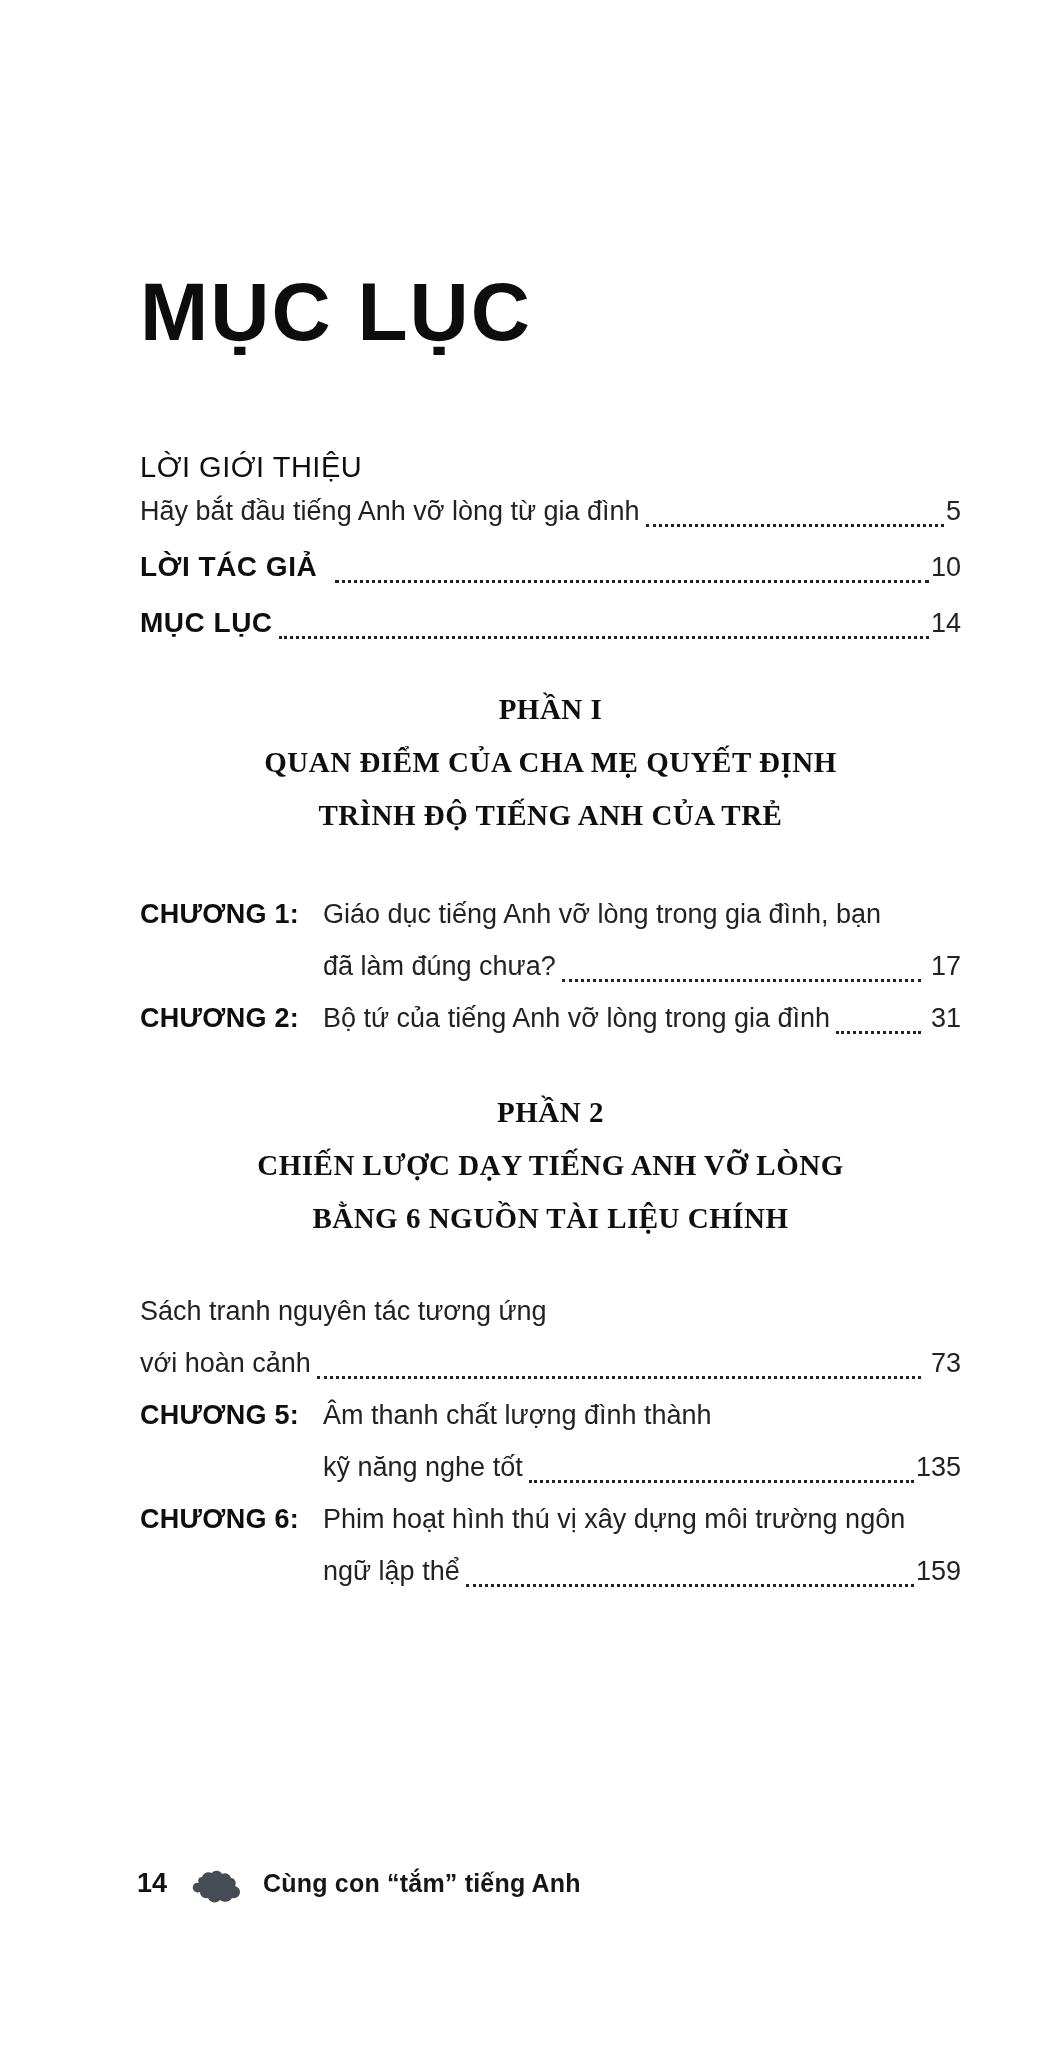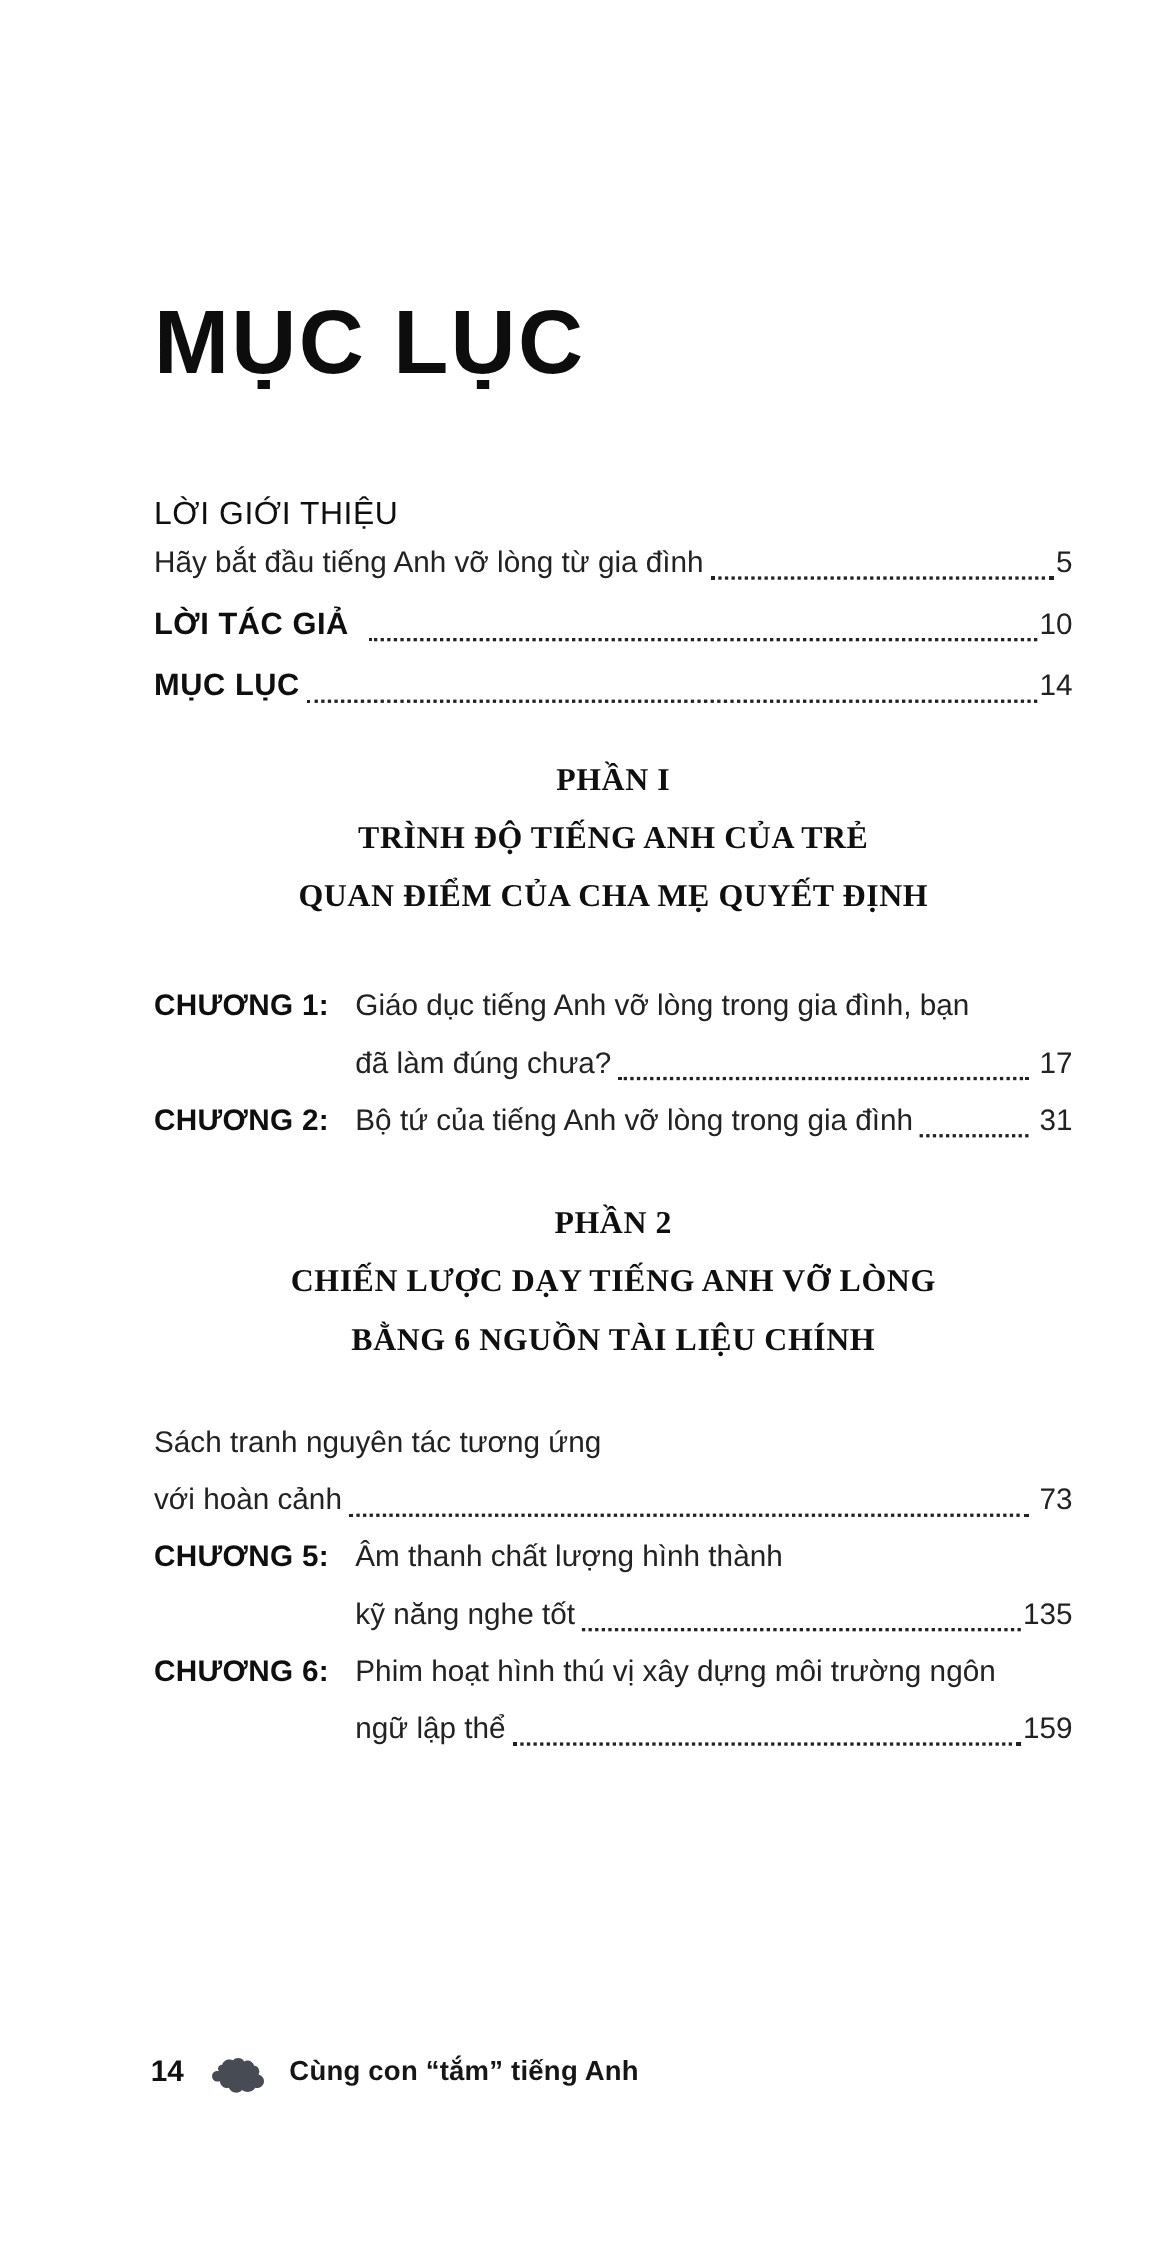--- a/index.html
+++ b/index.html
@@ -6,21 +6,21 @@
   body {
     width: 1058px; height: 2048px;
     background: #ffffff;
     font-family: "Liberation Sans", sans-serif;
     color: #222222;
     overflow: hidden;
     position: relative;
   }
   .content {
     position: absolute;
-    left: 140px; right: 83px; top: 0;
+    left: 140px; right: 97px; top: 0;
   }
   .page-title {
     margin-top: 273px;
     font-size: 82px;
     line-height: 0.95;
     font-weight: 800;
     letter-spacing: 2px;
     color: #0d0d0d;
   }
   
@@ -131,22 +131,22 @@
     </div>
     <div class="dotrow">
       <span class="label-bold">MỤC LỤC</span>
       <span class="dots"></span>
       <span class="pagenum">14</span>
     </div>
   </div>
 
   <div class="part-heading">
     <div>PHẦN I</div>
+    <div>QUAN ĐIỂM CỦA CHA MẸ QUYẾT ĐỊNH</div>
     <div>TRÌNH ĐỘ TIẾNG ANH CỦA TRẺ</div>
-    <div>QUAN ĐIỂM CỦA CHA MẸ QUYẾT ĐỊNH</div>
   </div>
 
   <div class="chapters">
     <div class="chapter">
       <div class="ch-label">CHƯƠNG 1:</div>
       <div class="ch-body">
         <div class="ch-line">
           <span>Giáo dục tiếng Anh vỡ lòng trong gia đình, bạn</span>
         </div>
         <div class="ch-line">
@@ -184,21 +184,21 @@
           <span>với hoàn cảnh</span>
           <span class="dots"></span>
           <span class="pagenum gap">73</span>
         </div>
       </div>
     </div>
     <div class="chapter">
       <div class="ch-label">CHƯƠNG 5:</div>
       <div class="ch-body">
         <div class="ch-line">
-          <span>Âm thanh chất lượng hình thành</span>
+          <span>Âm thanh chất lượng đình thành</span>
         </div>
         <div class="ch-line">
           <span>kỹ năng nghe tốt</span>
           <span class="dots"></span>
           <span class="pagenum">135</span>
         </div>
       </div>
     </div>
     <div class="chapter">
       <div class="ch-label">CHƯƠNG 6:</div>

